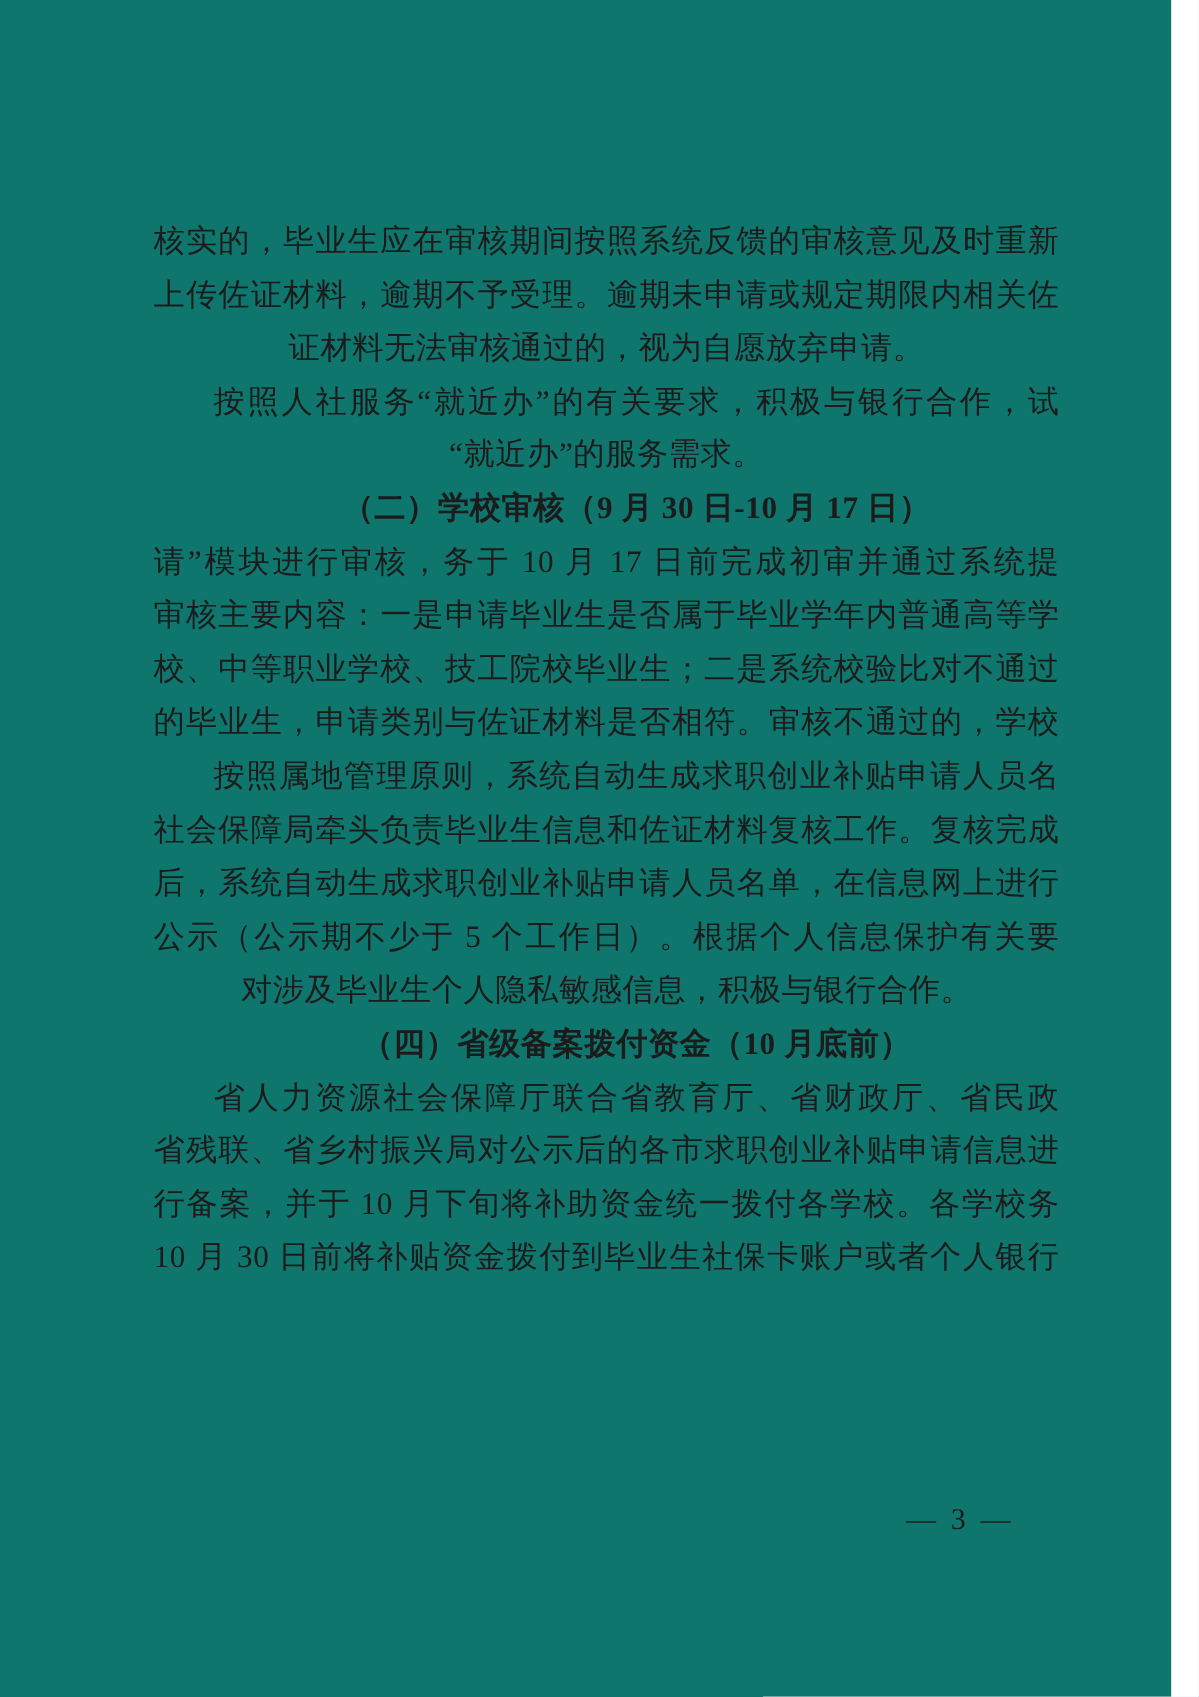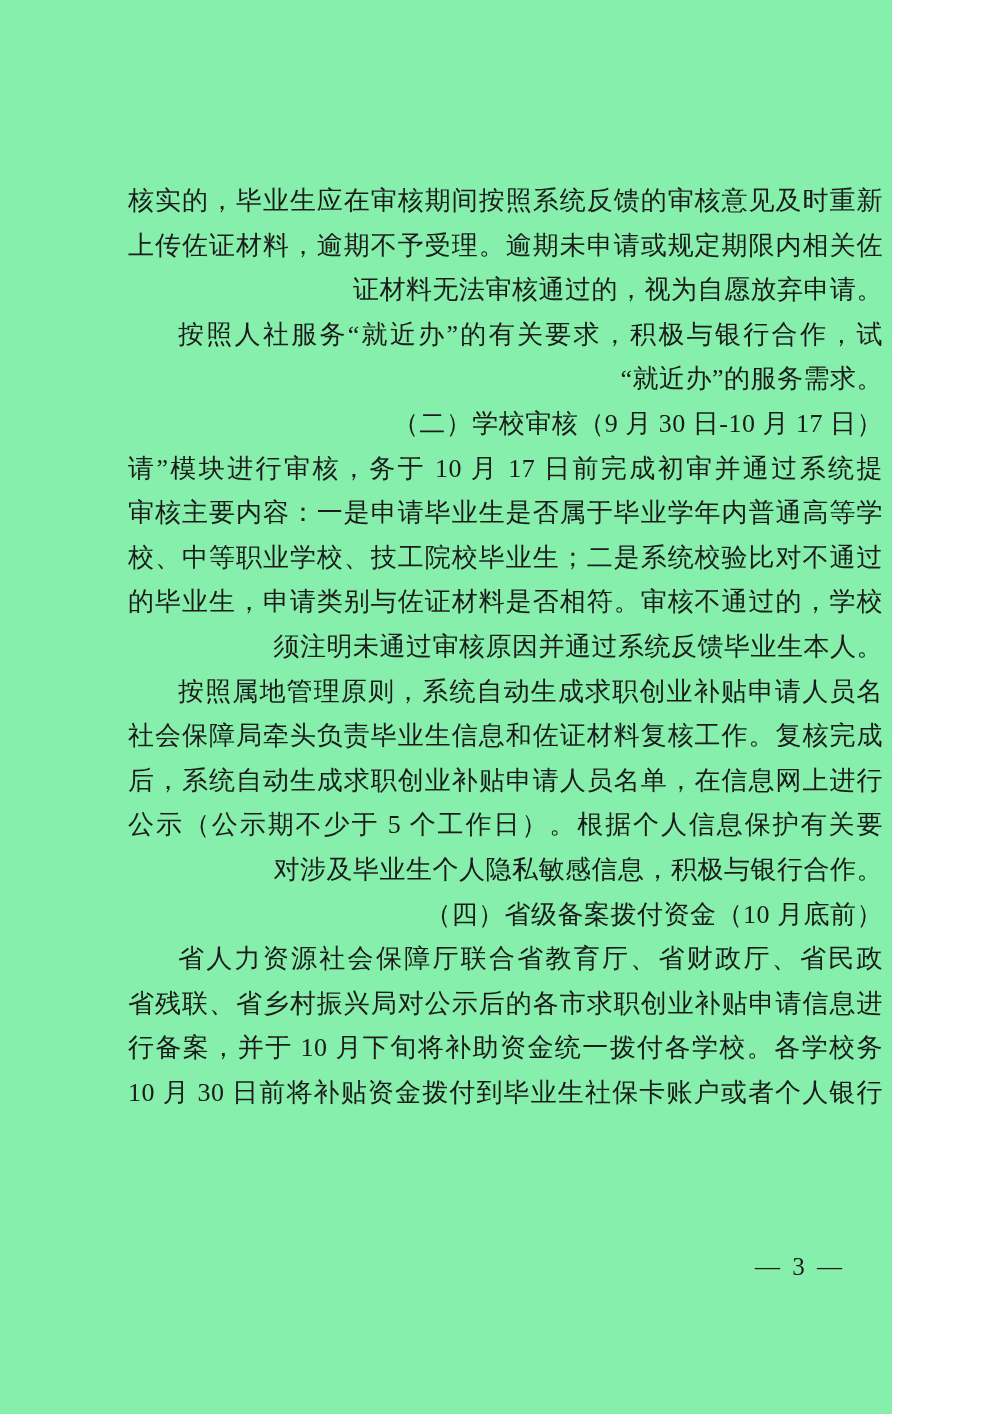--- a/index.html
+++ b/index.html
@@ -2,51 +2,51 @@
 <html><head>
 <meta charset="utf-8">
 <style>
   html, body {
     margin: 0;
     padding: 0;
     background: #ffffff;
   }
   .page {
     position: relative;
-    width: 892px;
+    width: 976px;
     height: 1414px;
-    background: #86efac;
+    background: #0f766e;
     overflow: hidden;
     font-family: "Liberation Serif", "DejaVu Serif", serif;
     color: #1b1b1b;
   }
   .textcol {
     position: absolute;
     left: 128px;
     top: 179px;
     width: 755px;
   }
   .line {
     font-size: 26px;
     height: 44.6px;
     line-height: 44.6px;
     letter-spacing: 0.5px;
-    text-align: right;
+    text-align: center;
     overflow: hidden;
   }
   .full {
     text-align: justify;
     text-align-last: justify;
     text-justify: inter-character;
   }
   .indent {
     text-indent: 50px;
   }
   .heading {
-    font-weight: normal;
+    font-weight: bold;
   }
   .footer {
     position: absolute;
     top: 1250px;
     left: 128px;
     width: 755px;
     box-sizing: border-box;
     padding-right: 38px;
     text-align: right;
     font-size: 25px;
@@ -63,21 +63,20 @@
     <div class="line full">核实的，毕业生应在审核期间按照系统反馈的审核意见及时重新</div>
     <div class="line full">上传佐证材料，逾期不予受理。逾期未申请或规定期限内相关佐</div>
     <div class="line">证材料无法审核通过的，视为自愿放弃申请。</div>
     <div class="line full indent">按照人社服务“就近办”的有关要求，积极与银行合作，试</div>
     <div class="line">“就近办”的服务需求。</div>
     <div class="line heading indent">（二）学校审核（9 月 30 日-10 月 17 日）</div>
     <div class="line full">请”模块进行审核，务于 10 月 17 日前完成初审并通过系统提交。</div>
     <div class="line full">审核主要内容：一是申请毕业生是否属于毕业学年内普通高等学</div>
     <div class="line full">校、中等职业学校、技工院校毕业生；二是系统校验比对不通过</div>
     <div class="line full">的毕业生，申请类别与佐证材料是否相符。审核不通过的，学校</div>
-    <div class="line">须注明未通过审核原因并通过系统反馈毕业生本人。</div>
     <div class="line full indent">按照属地管理原则，系统自动生成求职创业补贴申请人员名单</div>
     <div class="line full">社会保障局牵头负责毕业生信息和佐证材料复核工作。复核完成</div>
     <div class="line full">后，系统自动生成求职创业补贴申请人员名单，在信息网上进行</div>
     <div class="line full">公示（公示期不少于 5 个工作日）。根据个人信息保护有关要求，</div>
     <div class="line">对涉及毕业生个人隐私敏感信息，积极与银行合作。</div>
     <div class="line heading indent">（四）省级备案拨付资金（10 月底前）</div>
     <div class="line full indent">省人力资源社会保障厅联合省教育厅、省财政厅、省民政厅、</div>
     <div class="line full">省残联、省乡村振兴局对公示后的各市求职创业补贴申请信息进</div>
     <div class="line full">行备案，并于 10 月下旬将补助资金统一拨付各学校。各学校务于</div>
     <div class="line full">10 月 30 日前将补贴资金拨付到毕业生社保卡账户或者个人银行</div>

